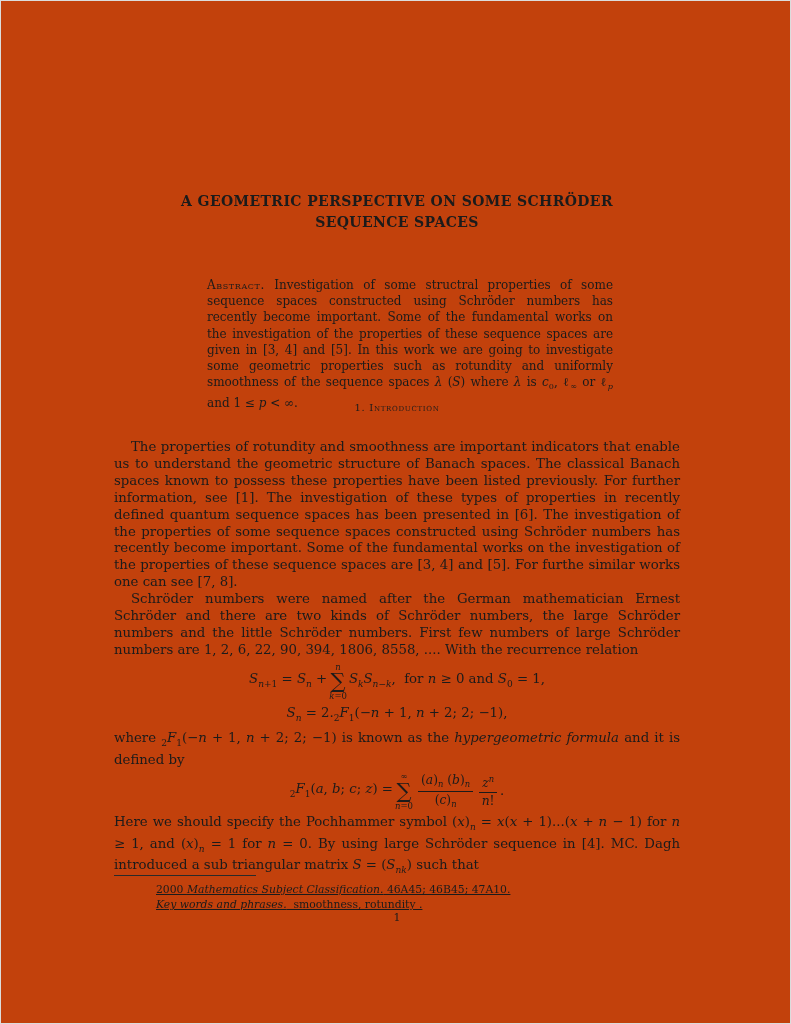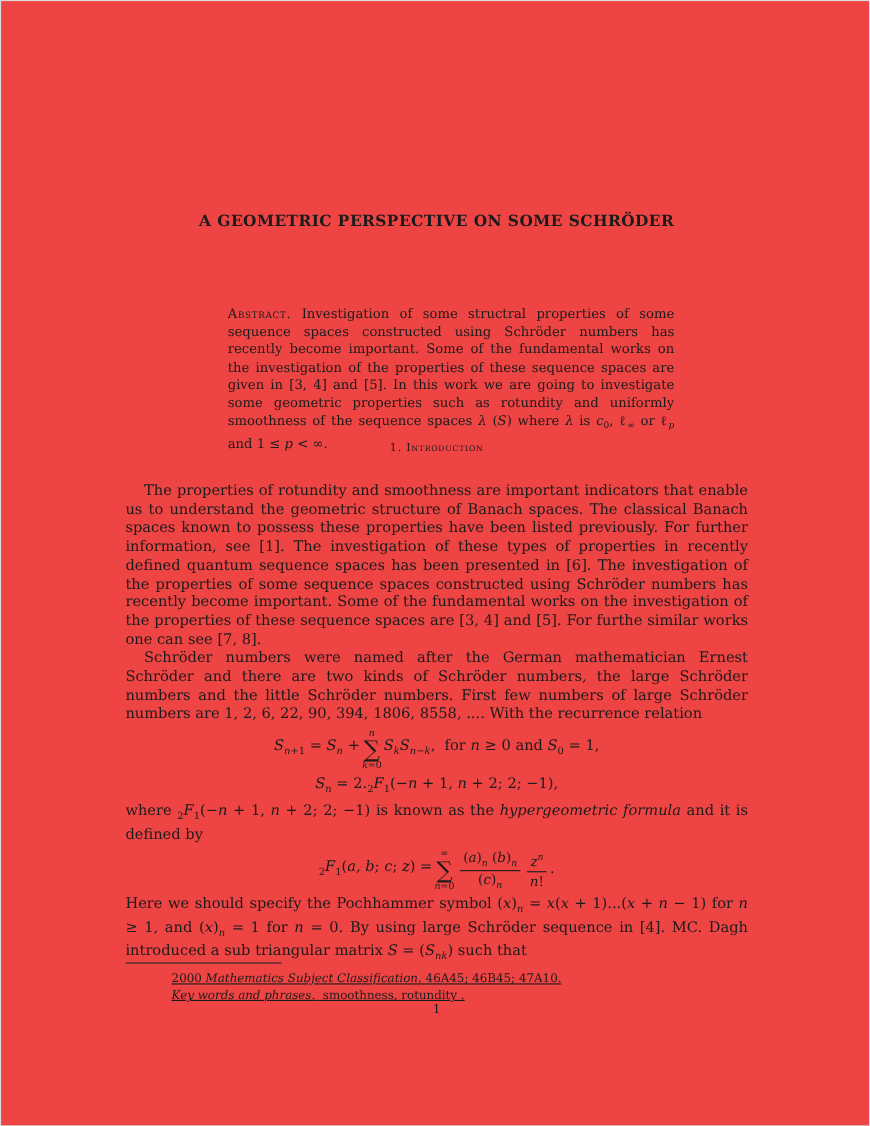--- a/index.html
+++ b/index.html
@@ -1,21 +1,21 @@
 <!DOCTYPE html>
 <html><head>
 <meta charset="utf-8">
 <style>
   html, body { margin: 0; padding: 0; background: #f3f3f3; }
   .page {
     position: relative;
     width: 791px;
     height: 1024px;
     margin: 0 auto;
-    background: #ef4444;
+    background: #c2410c;
     border: 1px solid #dcdcdc;
     box-sizing: border-box;
     font-family: "DejaVu Serif", "Liberation Serif", serif;
     color: #1b1b1b;
     overflow: hidden;
   }
   .title-block {
     position: absolute;
     top: 190px; left: 113px; width: 566px;
     text-align: center;
@@ -101,20 +101,21 @@
     font-size: 11px;
   }
 </style>
 </head>
 <body>
 
 <div class="page">
 
   <div class="title-block">
     <div>A GEOMETRIC PERSPECTIVE ON SOME SCHRÖDER</div>
+    <div>SEQUENCE SPACES</div>
   </div>
 
   <div class="abstract-block">
     <span class="abstract-label">Abstract.</span>
     <span>Investigation of some structral properties of some sequence spaces constructed using Schröder numbers has recently become important. Some of the fundamental works on the investigation of the properties of these sequence spaces are given in [3, 4] and [5]. In this work we are going to investigate some geometric properties such as rotundity and uniformly smoothness of the sequence spaces <i>λ</i> (<i>S</i>) where <i>λ</i> is <i>c</i><sub>0</sub>, ℓ<sub>∞</sub> or ℓ<sub><i>p</i></sub> and 1 ≤ <i>p</i> &lt; ∞.</span>
   </div>
 
   <div class="section-heading">1. Introduction</div>
 
   <div class="body-block">

